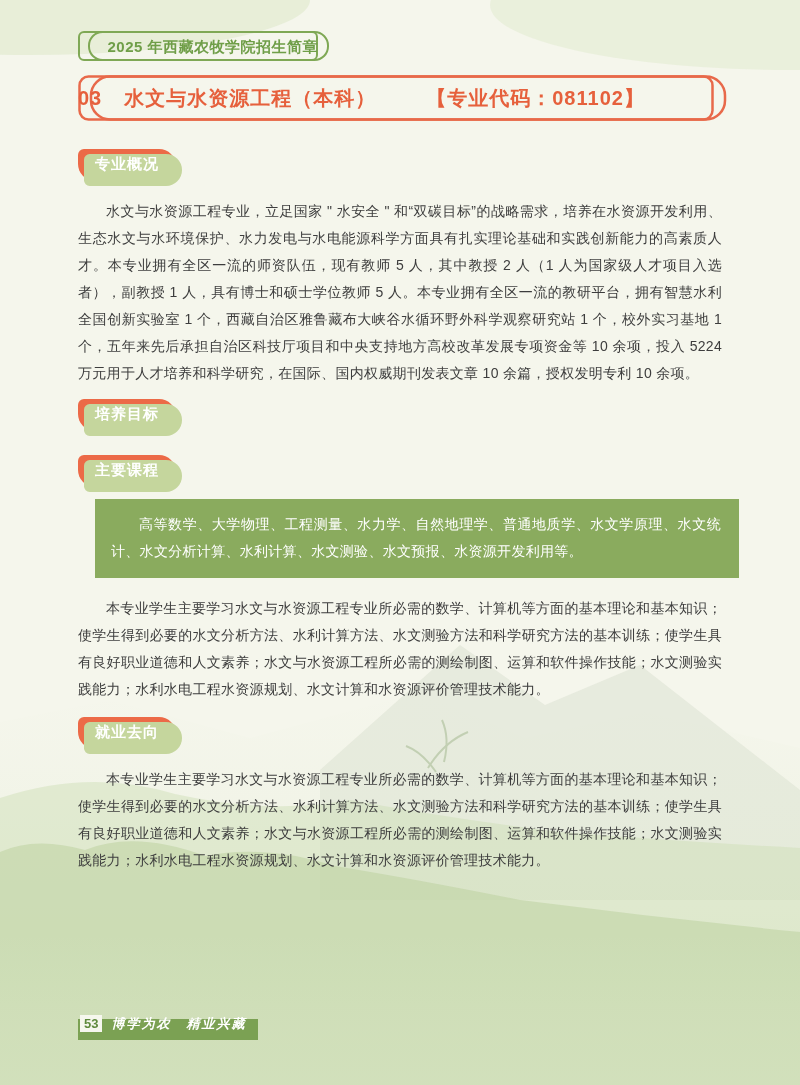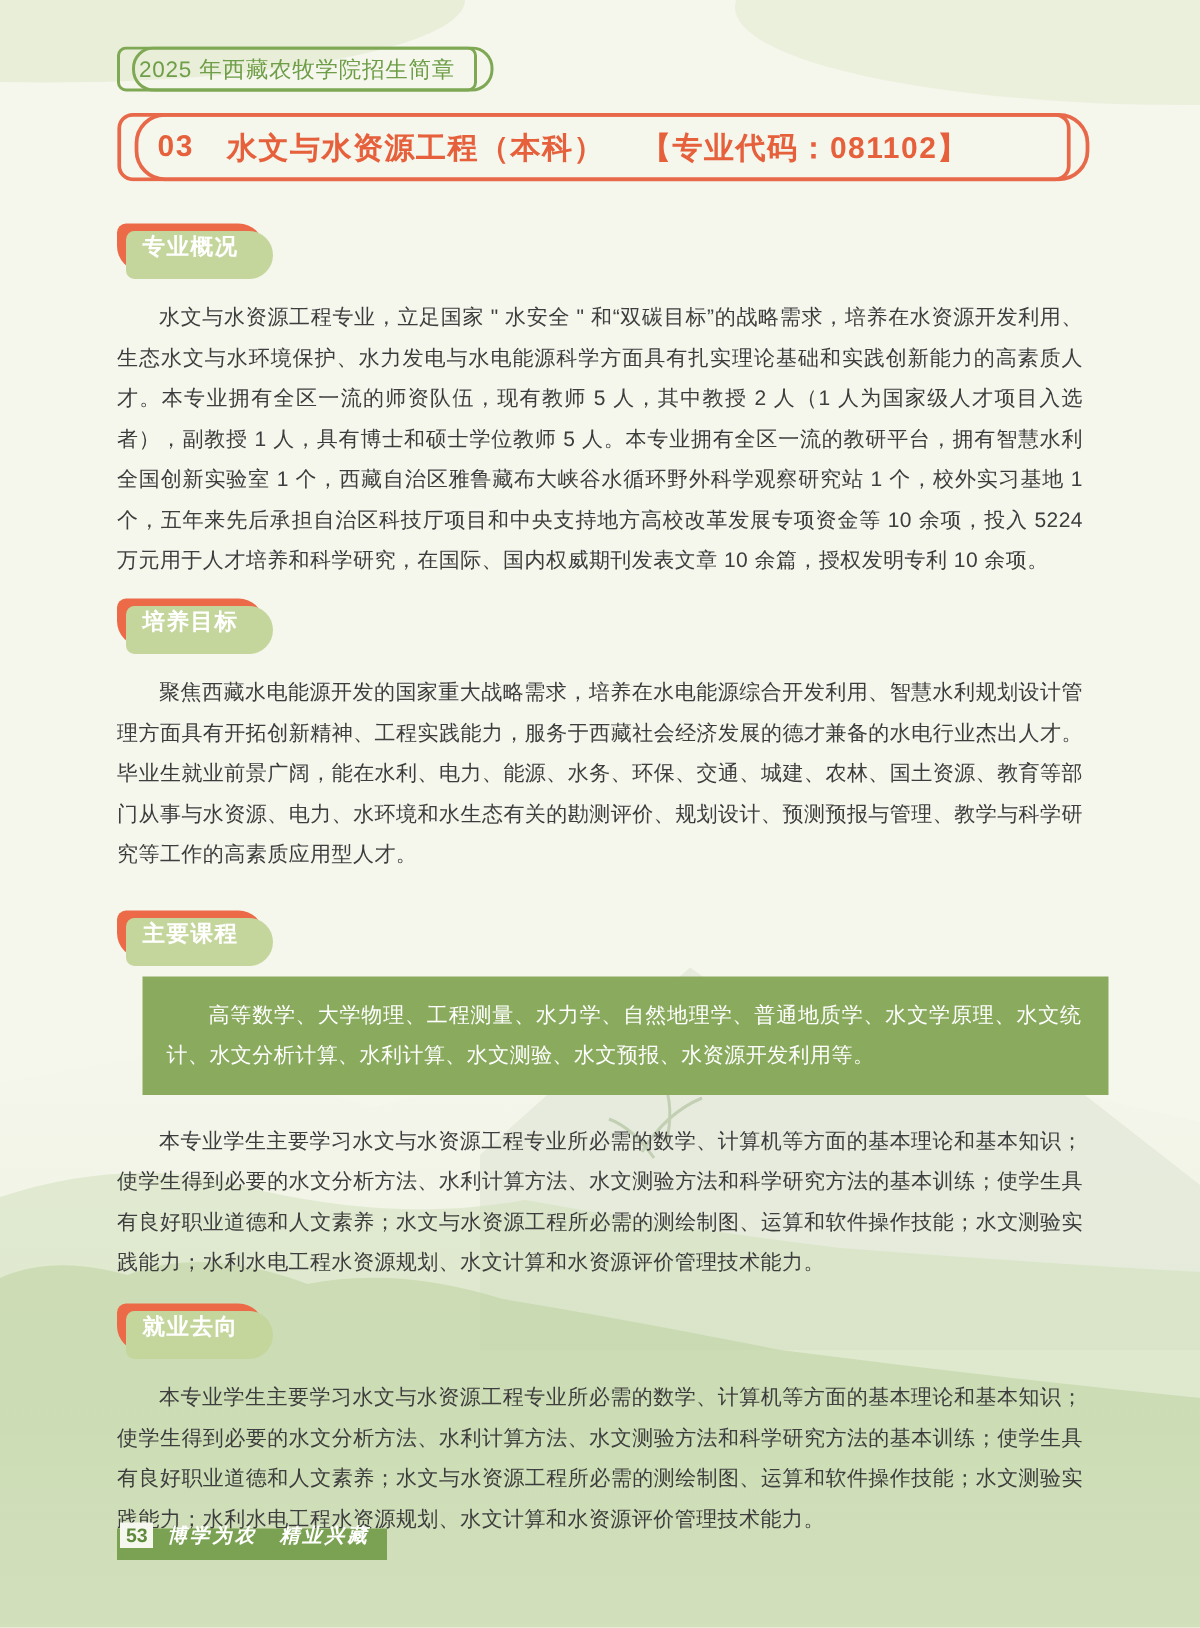--- a/index.html
+++ b/index.html
@@ -31,49 +31,48 @@
   .header-tag {
     position: relative;
     width: 252px;
     height: 31px;
   }
   .header-tag .tag-label {
     position: absolute;
     left: 0; top: 0;
     width: 240px; height: 31px;
     line-height: 31px;
-    text-align: center;
+    text-align: right;
     color: #6f9e48;
     font-size: 15px;
-    font-weight: normal;
+    font-weight: bold;
     letter-spacing: 0.5px;
   }
 
   
   .banner {
     position: relative;
     margin-top: 13px;
     width: 650px;
     height: 46px;
   }
   .banner-text {
     position: absolute;
     left: 0; top: 0;
     width: 636px; height: 46px;
     display: flex;
     align-items: center;
-    padding-left: 27px;
     color: #e6603c;
     font-size: 20px;
     font-weight: bold;
     letter-spacing: 1px;
     white-space: nowrap;
   }
   .banner-text .num { margin-right: 22px; }
-  .banner-text .code { margin-left: 24px; }
+  .banner-text .code { margin-left: 50px; }
 
   
   .badge {
     position: relative;
     z-index: 0;
     display: inline-block;
     background: #ec6a47;
     color: #ffffff;
     font-size: 15px;
     font-weight: bold;
@@ -216,21 +215,20 @@
     </div>
 
     <div>
       <span class="badge m-badge1">专业概况</span>
     </div>
     <p class="body-text">水文与水资源工程专业，立足国家 " 水安全 " 和“双碳目标”的战略需求，培养在水资源开发利用、生态水文与水环境保护、水力发电与水电能源科学方面具有扎实理论基础和实践创新能力的高素质人才。本专业拥有全区一流的师资队伍，现有教师 5 人，其中教授 2 人（1 人为国家级人才项目入选者），副教授 1 人，具有博士和硕士学位教师 5 人。本专业拥有全区一流的教研平台，拥有智慧水利全国创新实验室 1 个，西藏自治区雅鲁藏布大峡谷水循环野外科学观察研究站 1 个，校外实习基地 1 个，五年来先后承担自治区科技厅项目和中央支持地方高校改革发展专项资金等 10 余项，投入 5224 万元用于人才培养和科学研究，在国际、国内权威期刊发表文章 10 余篇，授权发明专利 10 余项。</p>
 
     <div>
       <span class="badge m-badge2">培养目标</span>
     </div>
-    <p class="body-text">聚焦西藏水电能源开发的国家重大战略需求，培养在水电能源综合开发利用、智慧水利规划设计管理方面具有开拓创新精神、工程实践能力，服务于西藏社会经济发展的德才兼备的水电行业杰出人才。毕业生就业前景广阔，能在水利、电力、能源、水务、环保、交通、城建、农林、国土资源、教育等部门从事与水资源、电力、水环境和水生态有关的勘测评价、规划设计、预测预报与管理、教学与科学研究等工作的高素质应用型人才。</p>
 
     <div>
       <span class="badge m-badge3">主要课程</span>
     </div>
     <div class="courses-box">
       <p>高等数学、大学物理、工程测量、水力学、自然地理学、普通地质学、水文学原理、水文统计、水文分析计算、水利计算、水文测验、水文预报、水资源开发利用等。</p>
     </div>
 
     <p class="body-text">本专业学生主要学习水文与水资源工程专业所必需的数学、计算机等方面的基本理论和基本知识；使学生得到必要的水文分析方法、水利计算方法、水文测验方法和科学研究方法的基本训练；使学生具有良好职业道德和人文素养；水文与水资源工程所必需的测绘制图、运算和软件操作技能；水文测验实践能力；水利水电工程水资源规划、水文计算和水资源评价管理技术能力。</p>
 

